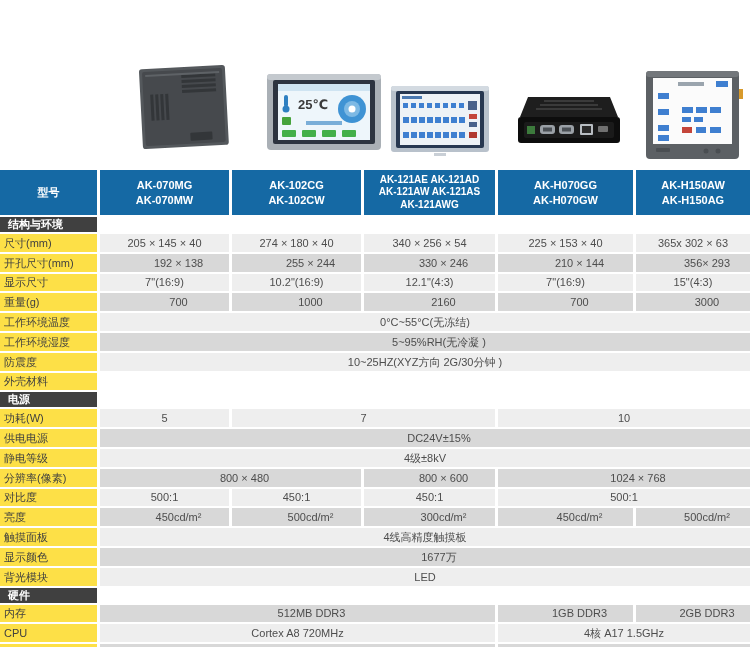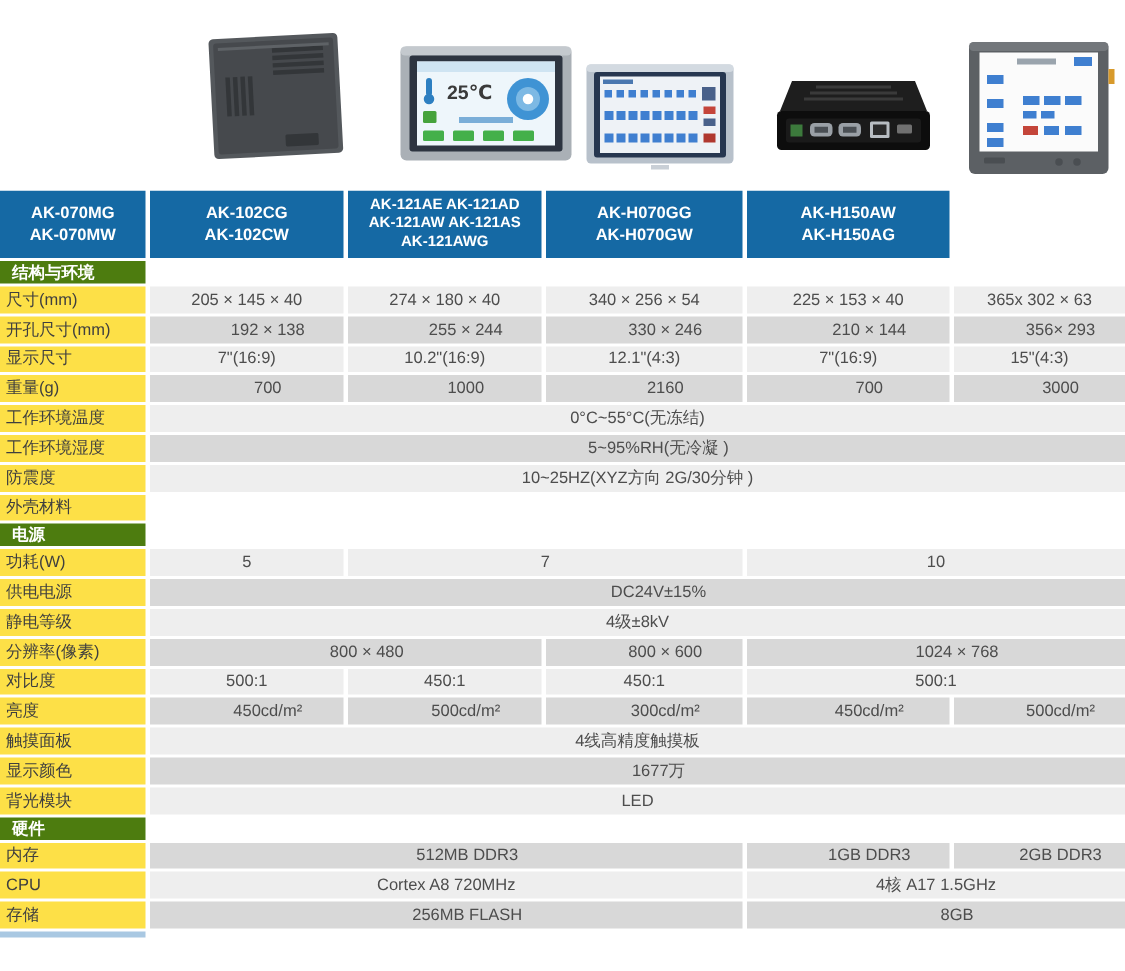--- a/index.html
+++ b/index.html
@@ -1,39 +1,39 @@
 <!DOCTYPE html>
 <html><head>
 <meta charset="utf-8">
 <style>
   html,body{margin:0;padding:0;background:#ffffff;}
   body{width:750px;height:647px;overflow:hidden;font-family:"Liberation Sans","DejaVu Sans",sans-serif;}
 
   
-  .product-strip{position:relative;width:722px;height:127px;background:#fff;}
+  .product-strip{position:relative;width:722px;height:127px;background:#fff;margin-top:43px;}
   .product{position:absolute;}
 
   
   .spec-table{width:750px;}
   .row{display:grid;grid-template-columns:97px 129px 129px 131px 135px 114px;column-gap:3px;margin-bottom:2px;}
   .cell{display:flex;align-items:center;justify-content:center;font-size:11px;color:#4d4d4d;height:17.8px;line-height:1.1;white-space:nowrap;}
   .lab{justify-content:flex-start;padding-left:4px;background:#fde047;color:#3f3f3f;box-sizing:border-box;}
   .L{background:#eeeeee;}
   .D{background:#d8d8d8;padding-left:28px;}
   .sp2{grid-column:span 2;}
   .sp3{grid-column:span 3;}
   .sp5{grid-column:span 5;}
 
   .header-row .cell{height:45px;background:#1569a4;color:#ffffff;font-weight:bold;flex-direction:column;justify-content:center;}
   .header-row .cell div{line-height:1.3;}
   .header-row .models3 div{line-height:1.25;font-size:10px;}
   .header-row .lab-h{background:#1569a4;}
 
   .section-row{display:grid;grid-template-columns:97px auto;margin-bottom:2px;}
-  .section-bar{height:15px;background:#4d7c0f;color:#ffffff;font-size:11px;font-weight:bold;display:flex;align-items:center;padding-left:8px;}
+  .section-bar{height:15px;background:#404040;color:#ffffff;font-size:11px;font-weight:bold;display:flex;align-items:center;padding-left:8px;}
   .bottom-sliver{width:97px;height:4px;background:#a9c8e2;}
 </style>
 </head>
 <body>
 
 <div class="product-strip">
 
   <div class="product" style="left:133px;top:16px;">
     <svg width="102" height="100" viewBox="0 0 102 100">
       <g transform="rotate(-3 51 50)">
@@ -178,20 +178,23 @@
       <rect x="12" y="79" width="14" height="4" rx="1" fill="#4a4e52"></rect>
       <circle cx="62" cy="82" r="2.5" fill="#4a4e52"></circle>
       <circle cx="74" cy="82" r="2.5" fill="#4a4e52"></circle>
     </svg>
   </div>
 </div>
 
 <div class="spec-table">
 
   <div class="row header-row">
+    <div class="cell lab-h">
+        <div>型号</div>
+      </div>
     <div class="cell">
       <div>AK-070MG</div>
         <div>AK-070MW</div>
     </div>
     <div class="cell">
       <div>AK-102CG</div>
         <div>AK-102CW</div>
     </div>
     <div class="cell models3">
       <div>AK-121AE AK-121AD</div>

